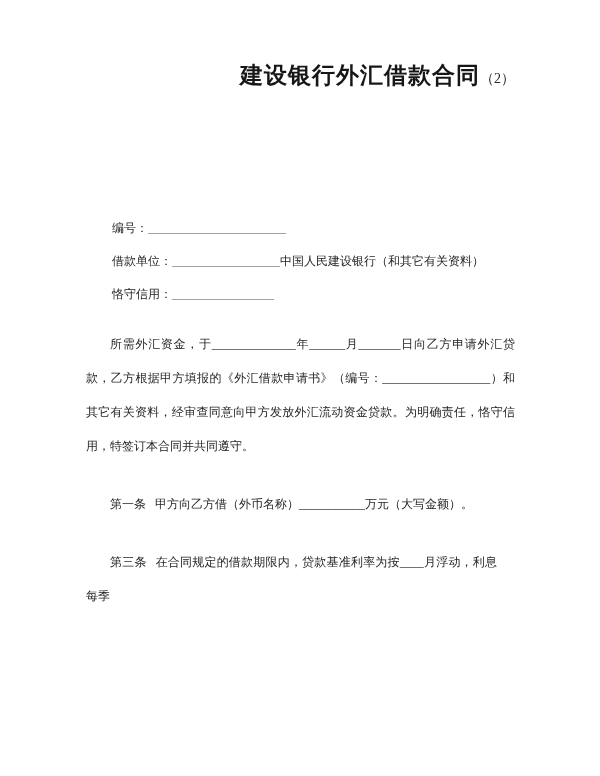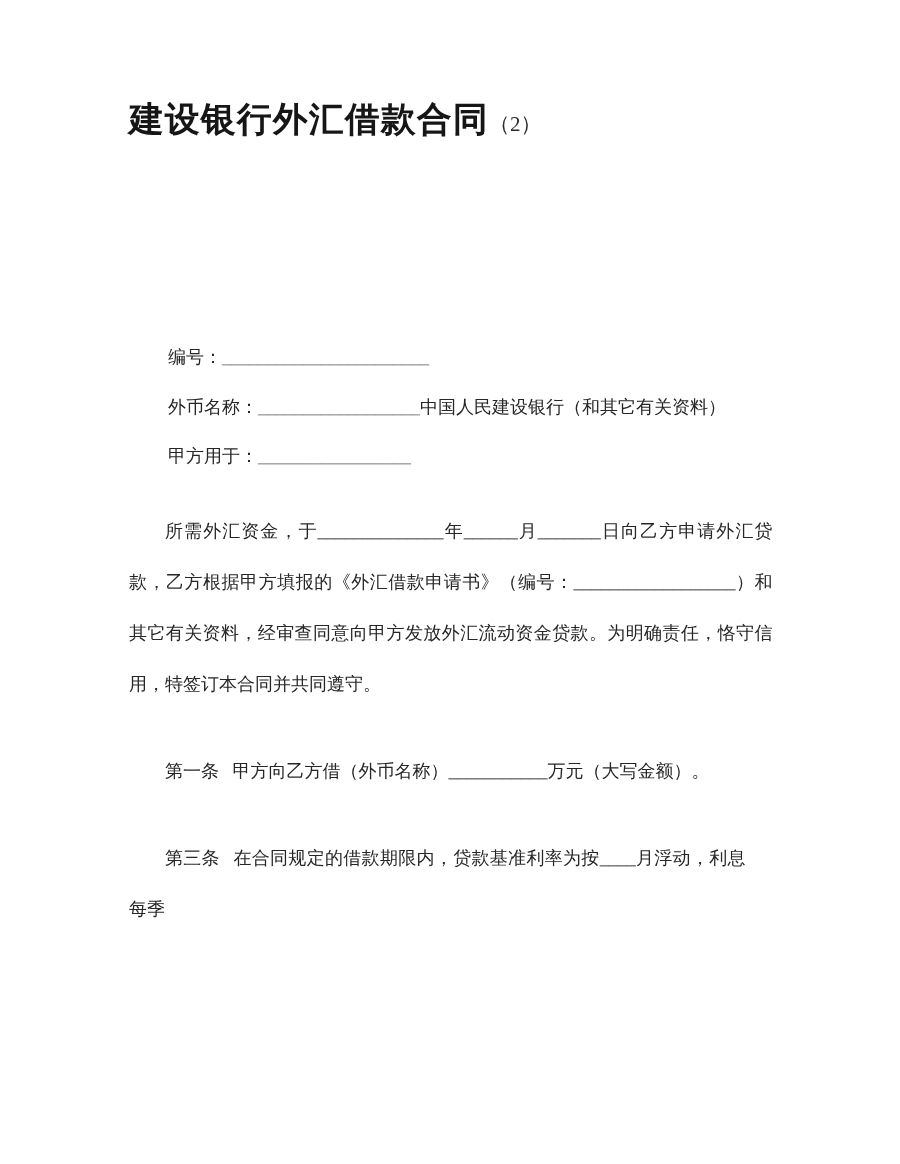--- a/index.html
+++ b/index.html
@@ -7,25 +7,25 @@
     width: 600px;
     height: 776px;
     overflow: hidden;
     font-family: "Liberation Serif", "DejaVu Serif", serif;
     color: #262626;
   }
   .page { padding: 60px 85px 0 86px; box-sizing: border-box; width: 600px; }
 
   .doc-title {
     margin: 0;
-    text-align: left;
+    text-align: right;
     font-family: "DejaVu Sans", "Liberation Sans", sans-serif;
     font-weight: bold;
     font-size: 23px;
-    line-height: 40px;
+    line-height: 30px;
     letter-spacing: 1px;
     color: #161616;
     white-space: nowrap;
   }
   .title-number {
     font-family: "Liberation Serif", "DejaVu Serif", serif;
     font-weight: normal;
     font-size: 14px;
     letter-spacing: 0;
     color: #2b2b2b;
@@ -56,23 +56,23 @@
 
 <div class="page">
 
   <h1 class="doc-title"><span>建设银行外汇借款合同</span><span class="title-number">（2）</span></h1>
 
   <div class="fields">
 
     <p class="field-line"><span>编号：</span><span class="blank">_______________________</span><span></span></p>
 
 
-    <p class="field-line"><span>外币名称：</span><span class="blank">__________________</span><span>中国人民建设银行（和其它有关资料）</span></p>
+    <p class="field-line"><span>借款单位：</span><span class="blank">__________________</span><span>中国人民建设银行（和其它有关资料）</span></p>
 
-    <p class="field-line"><span>甲方用于：</span><span class="blank">_________________</span><span></span></p>
+    <p class="field-line"><span>恪守信用：</span><span class="blank">_________________</span><span></span></p>
 
   </div>
 
   <p class="intro">所需外汇资金，于______________年______月_______日向乙方申请外汇贷款，乙方根据甲方填报的《外汇借款申请书》（编号：__________________）和其它有关资料，经审查同意向甲方发放外汇流动资金贷款。为明确责任，恪守信用，特签订本合同并共同遵守。</p>
 
   <p class="article"><span class="art-no">第一条</span><span>甲方向乙方借（外币名称）___________万元（大写金额）。</span></p>
 
 
   <p class="article"><span class="art-no">第三条</span><span>在合同规定的借款期限内，贷款基准利率为按____月浮动，利息每季</span></p>
 

